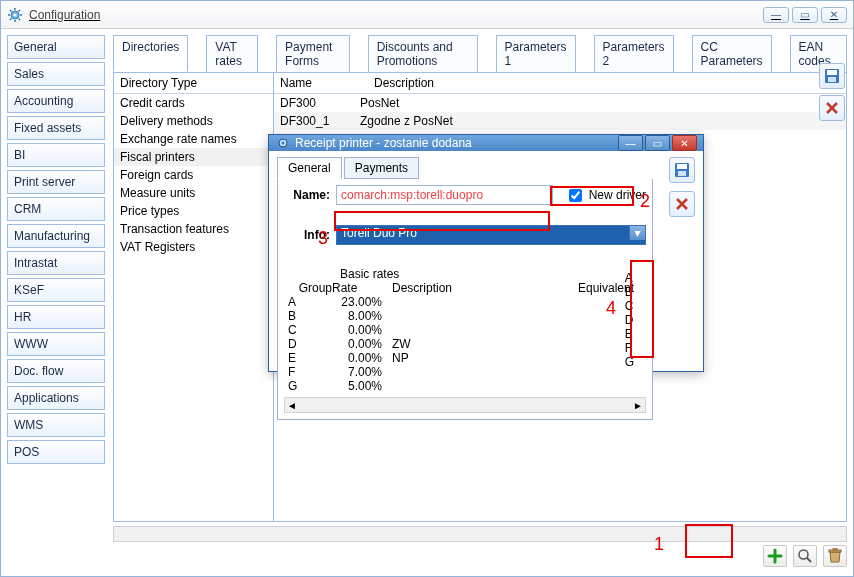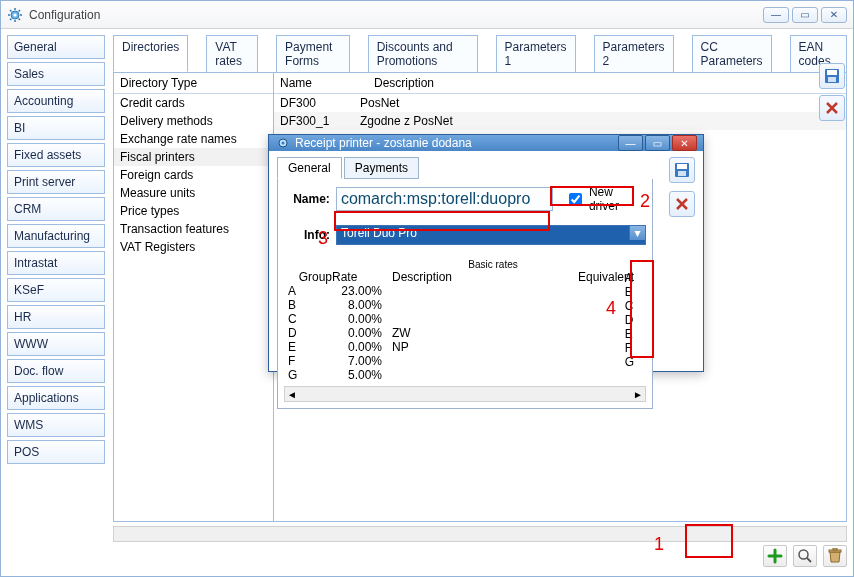--- a/index.html
+++ b/index.html
@@ -18,20 +18,21 @@
     display: flex;
     flex-direction: column;
   }
   .titlebar {
     height: 28px;
     background: linear-gradient(#fdfdfe,#f3f4f6);
     border-bottom: 1px solid #d0d4d8;
     display: flex;
     align-items: center;
     padding: 0 6px;
+    text-decoration: underline;
   }
   .titlebar .gear-icon { width:16px; height:16px; margin-right:6px; }
   .titlebar .title { flex:1; color:#444; }
   .titlebar .winbtns { display:flex; gap:3px; }
   .winbtn {
     width:26px; height:16px;
     border:1px solid #9fb7d4;
     border-radius:3px;
     background: linear-gradient(#fafcff,#e5effa);
     display:flex; align-items:center; justify-content:center;
@@ -143,45 +144,45 @@
   .dlg-body { flex:1; display:flex; }
   .dlg-left { flex:1; padding:6px 8px; display:flex; flex-direction:column; }
   .dlg-tabs { display:flex; gap:2px; }
   .dlg-tab {
     border:1px solid #9db2cc; padding:3px 10px;
     background:#eef4fb; cursor:pointer; font-size:12px;
   }
   .dlg-tab.active { background:#fff; border-bottom:1px solid #fff; }
   .dlg-content {
     border:1px solid #9db2cc; border-top:none;
-    padding:6px; flex:1; display:flex; flex-direction:column; gap:12px;
+    padding:6px; flex:1; display:flex; flex-direction:column; gap:20px;
     position:relative; background:#fff;
   }
   .formrow { display:flex; align-items:center; gap:6px; }
   .formrow .lbl { width:46px; font-weight:700; text-align:right; }
   .formrow input[type=text] {
     flex:1; border:1px solid #9cb6d4; padding:2px 4px;
-    background:#fcfdff; font-size:16px; color:#0c4a6e;
+    background:#fcfdff; font-size:12px; color:#ef4444;
   }
   .chkwrap { display:flex; align-items:center; gap:4px; margin-left:6px; }
   .combo {
     flex:1; display:flex; align-items:flex-start;
     border:1px solid #3d72b3;
     background:#1f61ac; color:#fff; height:20px;
   }
   .combo .sel { flex:1; padding:0 4px; font-size:12px; }
   .combo .arrow {
     width:16px; text-align:center; background:linear-gradient(#89b6e4,#5690cc);
     border-left:1px solid #3d72b3;
   }
   .ratesgrid {
     margin-top:2px; flex:1;
     display:flex; flex-direction:column;
   }
-  .rates-title { padding-left:56px; font-size:10px;text-align:center; }
+  .rates-title { padding-left:56px; font-size:12px; }
   .rates-head { display:flex; font-size:12px; }
   .rates-head .h1{width:48px;padding-left:4px;text-align:right;}
   .rates-head .h2{width:60px;}
   .rates-head .h3{flex:1;}
   .rates-head .h4{width:80px; text-align:center;}
   .rates-row { display:flex; font-size:12px; }
   .rates-row .c1{width:48px;padding-left:4px;}
   .rates-row .c2{width:60px; text-align:right; padding-right:10px;}
   .rates-row .c3{flex:1;}
   .rates-eq {
@@ -220,22 +221,22 @@
       <div class="winbtn">▭</div>
       <div class="winbtn">✕</div>
     </div>
   </div>
 
   <div class="body">
     <div class="sidebar">
         <div class="sideitem">General</div>
         <div class="sideitem">Sales</div>
         <div class="sideitem">Accounting</div>
+        <div class="sideitem">Fixed assets</div>
         <div class="sideitem">BI</div>
-        <div class="sideitem">Fixed assets</div>
         <div class="sideitem">Print server</div>
         <div class="sideitem">CRM</div>
         <div class="sideitem">Manufacturing</div>
         <div class="sideitem">Intrastat</div>
         <div class="sideitem">KSeF</div>
         <div class="sideitem">HR</div>
         <div class="sideitem">WWW</div>
         <div class="sideitem">Doc. flow</div>
         <div class="sideitem">Applications</div>
         <div class="sideitem">WMS</div>

